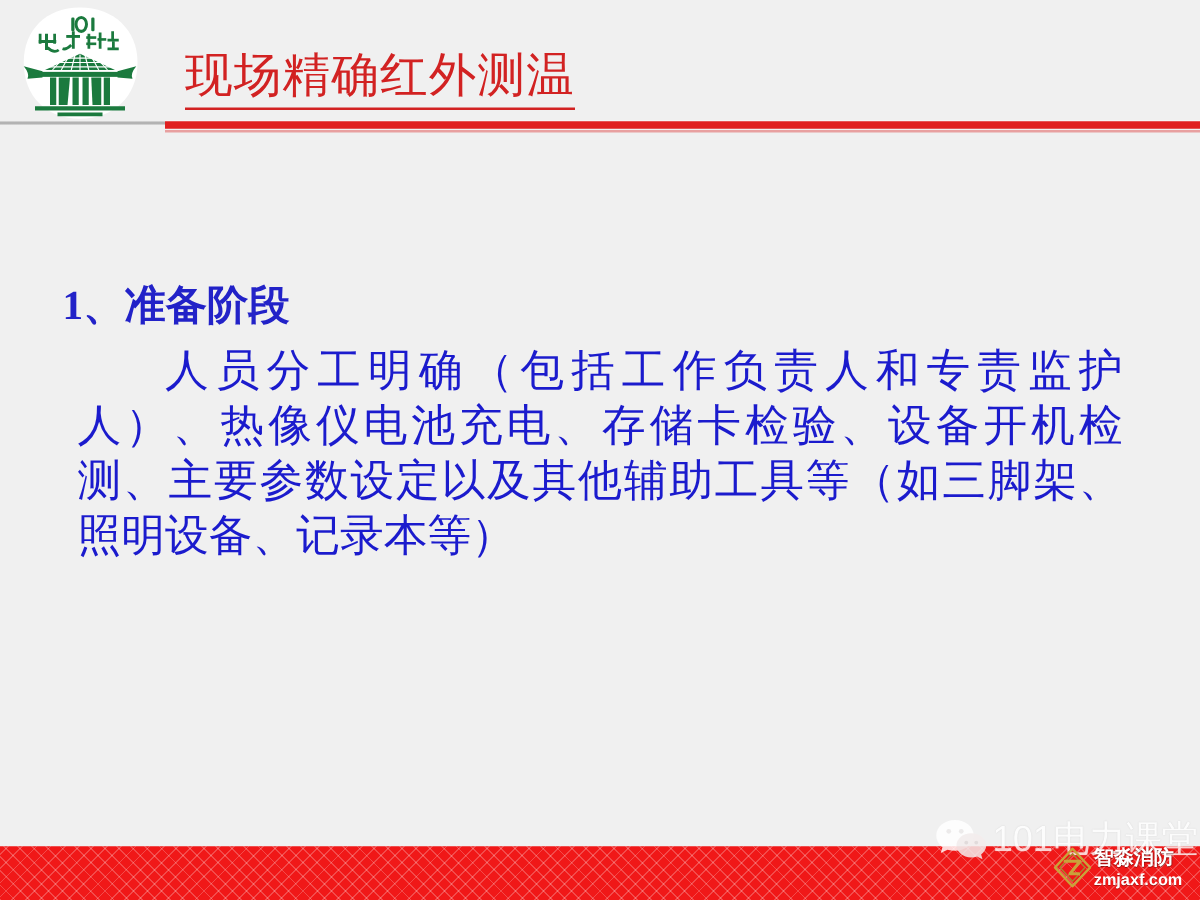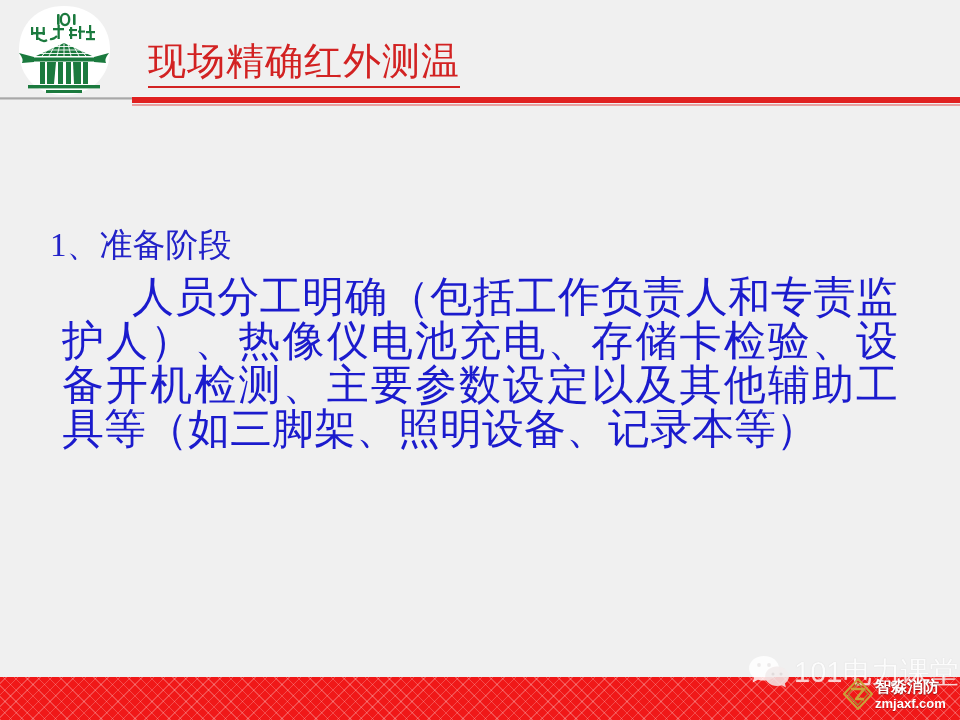--- a/index.html
+++ b/index.html
@@ -93,29 +93,30 @@
 
   .section-heading {
     position: absolute;
     left: 50px;
     top: 105px;
     font-family: "Liberation Serif", "DejaVu Serif", serif;
     font-size: 33px;
     line-height: 40px;
     color: #2222c8;
     white-space: nowrap;
+    font-weight: bold;
   }
 
   .body-paragraph {
     position: absolute;
     left: 62px;
     top: 155px;
     width: 836px;
     font-family: "Liberation Serif", "DejaVu Serif", serif;
-    font-size: 42px;
+    font-size: 35px;
     line-height: 44px;
     color: #1b1bcd;
     text-indent: 70px;
     text-align: justify;
     text-justify: inter-character;
     letter-spacing: 0px;
   }
 
   
   .footer-band {

